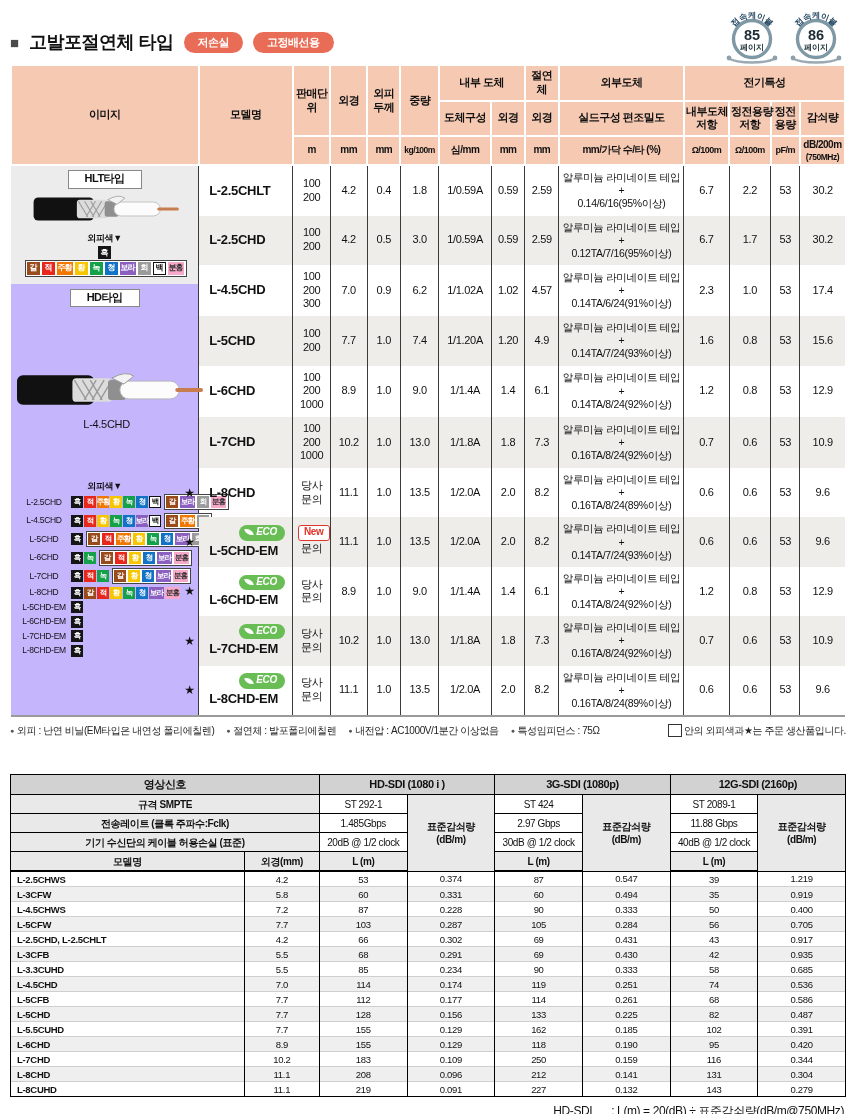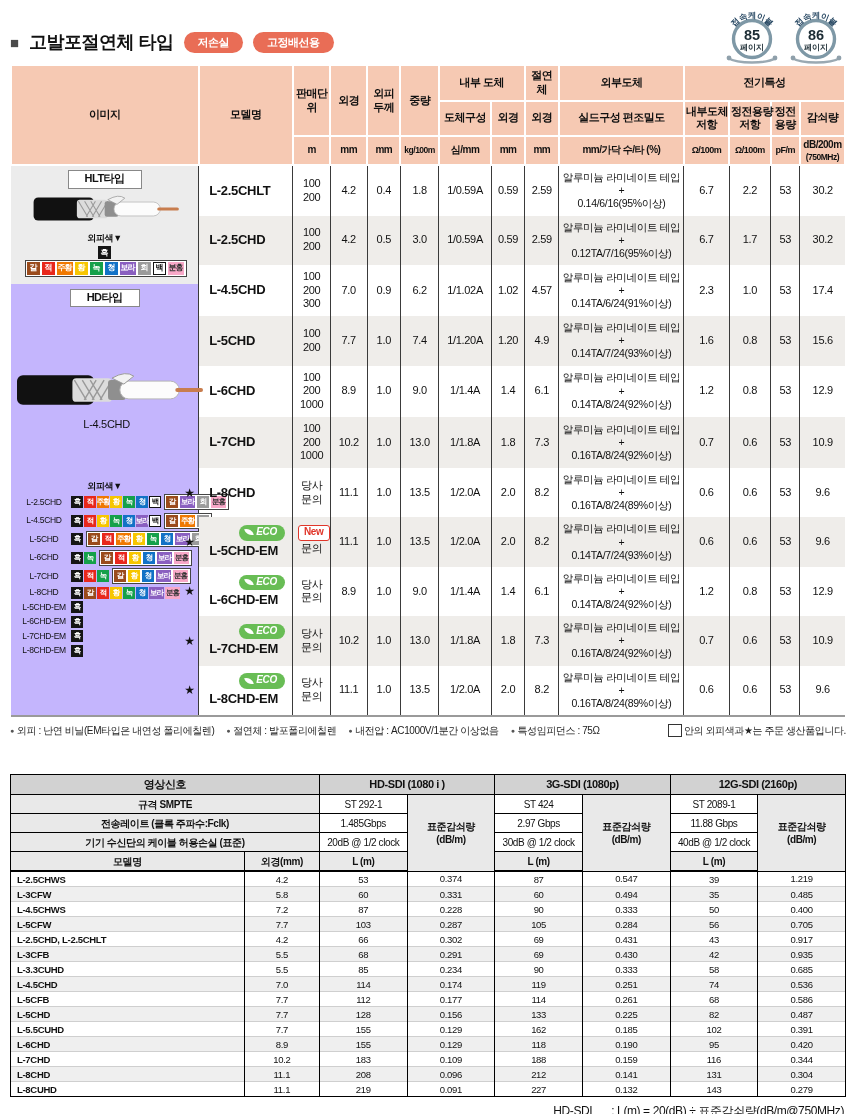--- a/index.html
+++ b/index.html
@@ -672,21 +672,21 @@
           <td>1.219</td>
         </tr>
         <tr>
           <td class="mdl">L-3CFW</td>
           <td>5.8</td>
           <td>60</td>
           <td>0.331</td>
           <td>60</td>
           <td>0.494</td>
           <td>35</td>
-          <td>0.485</td>
+          <td>0.919</td>
         </tr>
         <tr>
           <td class="mdl">L-4.5CHWS</td>
           <td>7.2</td>
           <td>87</td>
           <td>0.228</td>
           <td>90</td>
           <td>0.333</td>
           <td>50</td>
           <td>0.400</td>
@@ -779,21 +779,21 @@
           <td>118</td>
           <td>0.190</td>
           <td>95</td>
           <td>0.420</td>
         </tr>
         <tr>
           <td class="mdl">L-7CHD</td>
           <td>10.2</td>
           <td>183</td>
           <td>0.109</td>
-          <td>188</td>
+          <td>250</td>
           <td>0.159</td>
           <td>116</td>
           <td>0.344</td>
         </tr>
         <tr>
           <td class="mdl">L-8CHD</td>
           <td>11.1</td>
           <td>208</td>
           <td>0.096</td>
           <td>212</td>

